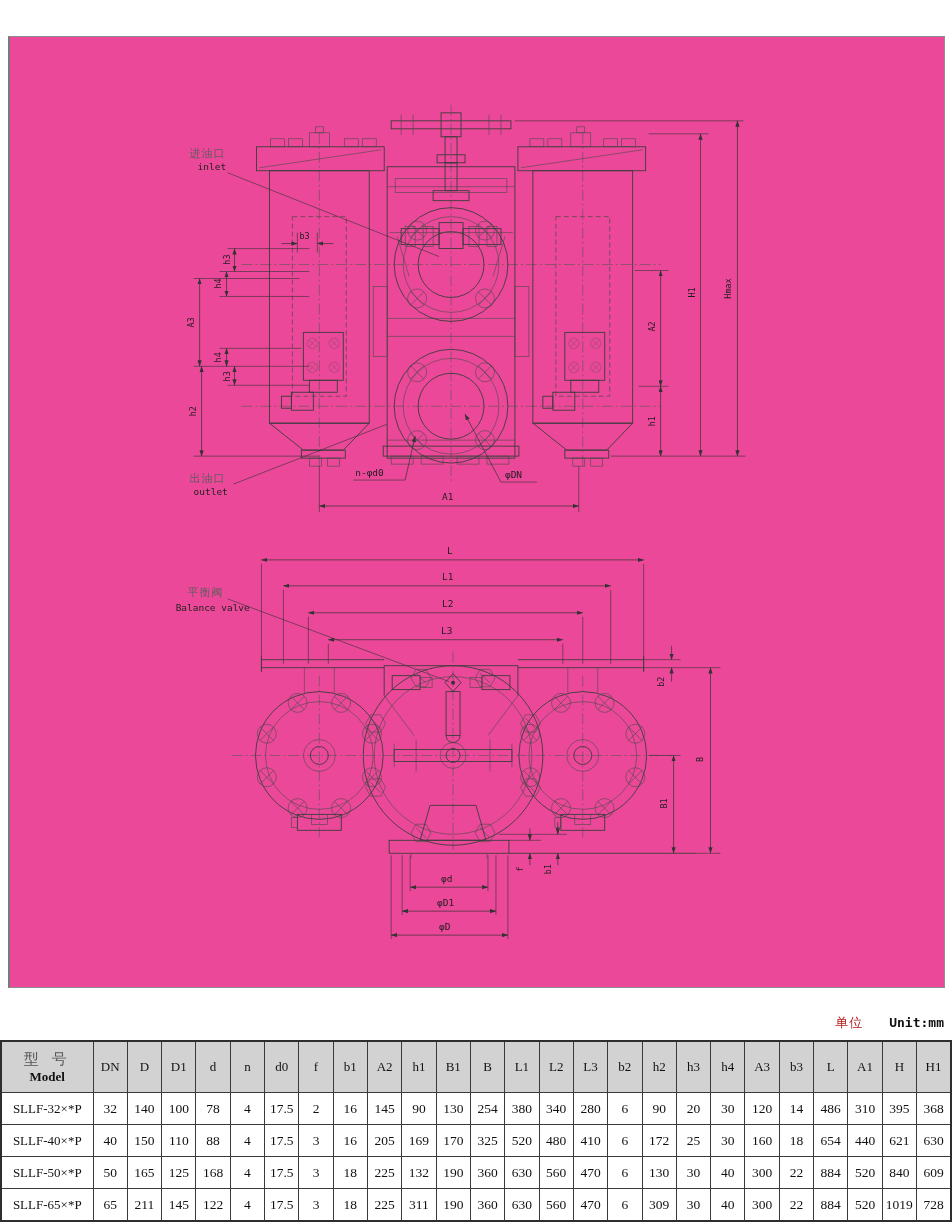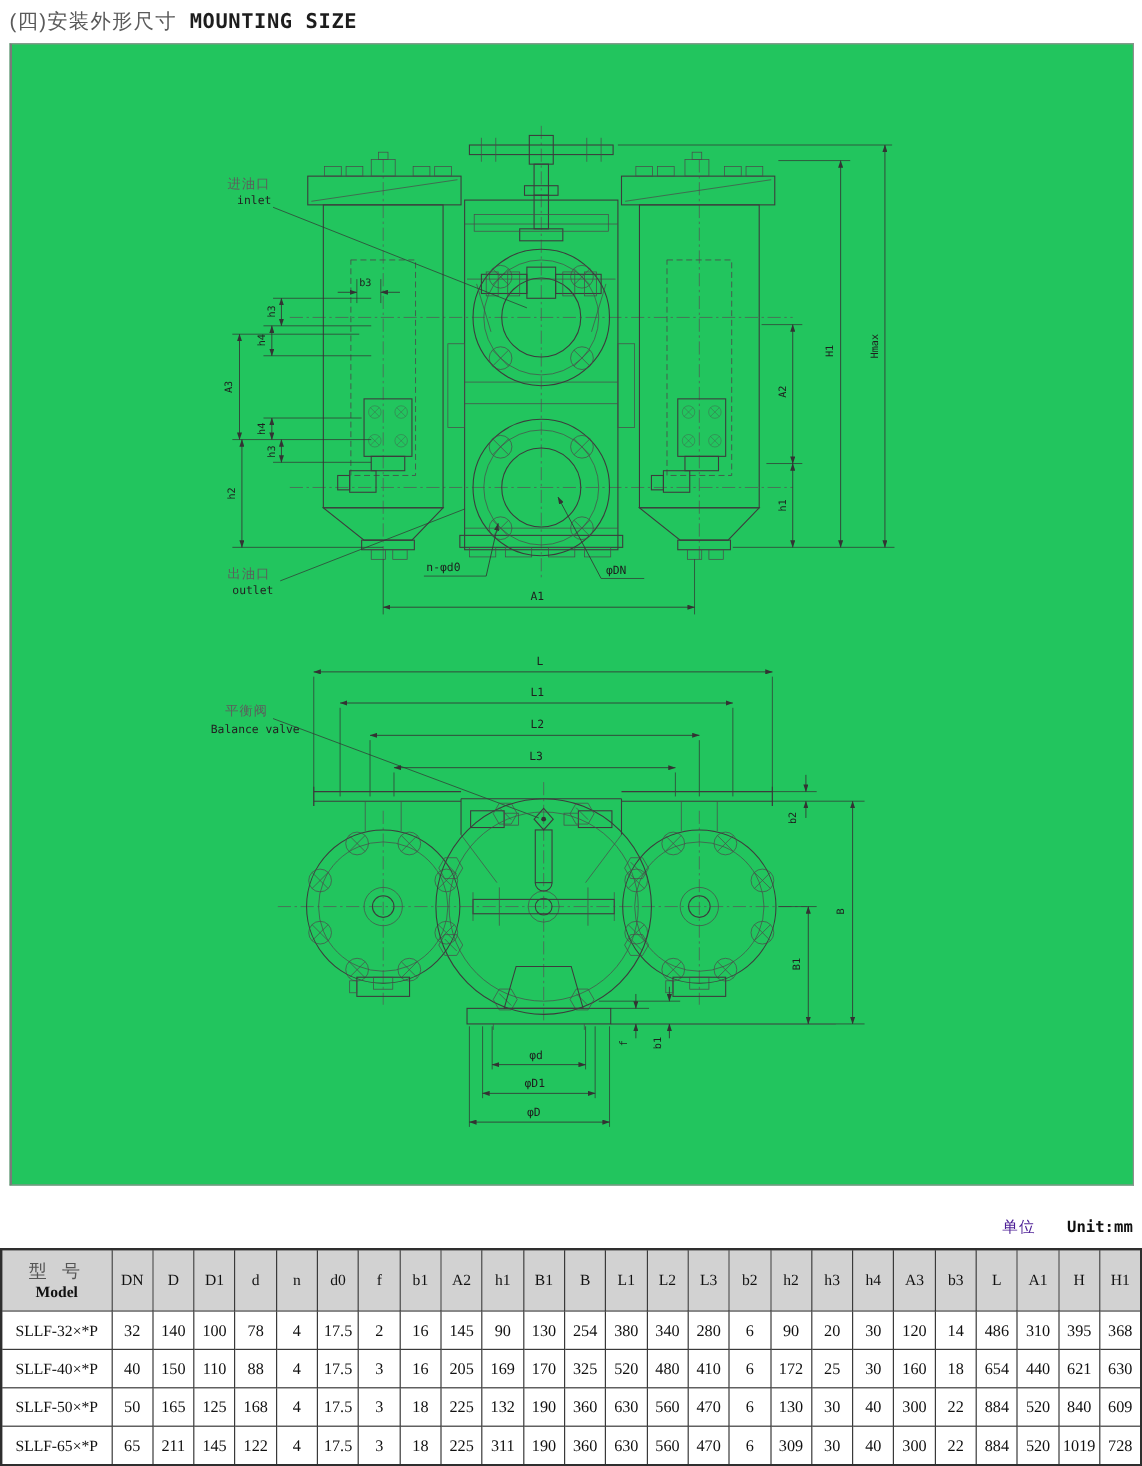--- a/index.html
+++ b/index.html
@@ -3,56 +3,52 @@
 <meta charset="utf-8">
 <style>
   html,body{margin:0;padding:0;background:#fff;}
   #page{position:relative;width:952px;height:1222px;background:#fff;overflow:hidden;
         font-family:"Liberation Sans",sans-serif;}
   
   #title{position:absolute;left:8px;top:6px;font-size:17px;color:#222;white-space:nowrap;}
   #title .zh{color:#5a5a5a;letter-spacing:1px;}
   #title .en{color:#1d1d1d;font-family:"DejaVu Sans Mono",monospace;font-weight:bold;margin-left:6px;letter-spacing:0.5px;}
   
-  #panel{position:absolute;left:8px;top:36px;width:934px;height:950px;background:#22c55e;
+  #panel{position:absolute;left:8px;top:36px;width:934px;height:950px;background:#ec4899;
          border:1px solid #8f8f8f;border-left:2px solid #7a7a7a;}
   svg{display:block;}
   .ln{stroke:#3c3c3c;stroke-width:0.9;fill:none;}
   .tn{stroke:#4a4a4a;stroke-width:0.6;fill:none;}
   .cl{stroke:#555;stroke-width:0.6;fill:none;stroke-dasharray:11 3 2 3;}
   .dsh{stroke:#4a4a4a;stroke-width:0.7;fill:none;stroke-dasharray:5 3;}
   .dim{stroke:#333;stroke-width:0.7;fill:none;}
   .wit{stroke:#333;stroke-width:0.6;fill:none;}
   .lbl{font-family:"DejaVu Sans Mono",monospace;font-size:9.5px;fill:#1e1e1e;}
   .lbs{font-family:"DejaVu Sans Mono",monospace;font-size:8.5px;fill:#1e1e1e;}
   .cjk{font-family:"DejaVu Sans",sans-serif;font-size:11px;fill:#5d5d5d;letter-spacing:1px;}
   .eng{font-family:"DejaVu Sans Mono",monospace;font-size:9.5px;fill:#222;}
   
   #unit{position:absolute;top:1014px;right:8px;font-size:13px;}
-  #unit .zh{color:#4c1d95;letter-spacing:1px;}
+  #unit .zh{color:#b91c1c;letter-spacing:1px;}
   #unit .en{color:#111;font-weight:bold;font-family:"DejaVu Sans Mono",monospace;margin-left:26px;}
   
   #dimtable{position:absolute;left:0;top:1040px;width:952px;border-collapse:collapse;
             table-layout:fixed;font-family:"Liberation Serif",serif;border:2px solid #2e2e2e;}
   #dimtable th,#dimtable td{border:1px solid #3a3a3a;text-align:center;vertical-align:middle;padding:0;overflow:hidden;}
   #dimtable thead th{background:#d2d2d2;height:50px;font-size:13px;font-weight:normal;color:#111;margin-left:41px;}
   #dimtable thead th .mzh{font-size:15px;color:#555;letter-spacing:4px;font-family:"DejaVu Sans",sans-serif;}
   #dimtable thead th .men{font-size:13px;font-weight:bold;color:#111;}
   #dimtable tbody td{height:31px;font-size:13.5px;color:#111;background:#fff;}
   #dimtable td.model{font-size:13px;}
 </style>
 </head>
 <body>
 
 <div id="page">
 
-  <div id="title">
-    <span class="zh">(四)安装外形尺寸</span>
-    <span class="en">MOUNTING SIZE</span>
-  </div>
 
   <div id="panel">
     <svg width="934" height="950" viewBox="0 0 936 952">
       <defs>
         <marker id="arr" markerWidth="9" markerHeight="6" refX="8.5" refY="3" orient="auto-start-reverse">
           <path d="M0,0 L9,3 L0,6 z" fill="#333"></path>
         </marker>
         <g id="boltx">
           <circle r="9.5" class="tn"></circle>
           <line x1="-6.7" y1="-6.7" x2="6.7" y2="6.7" class="tn"></line>

